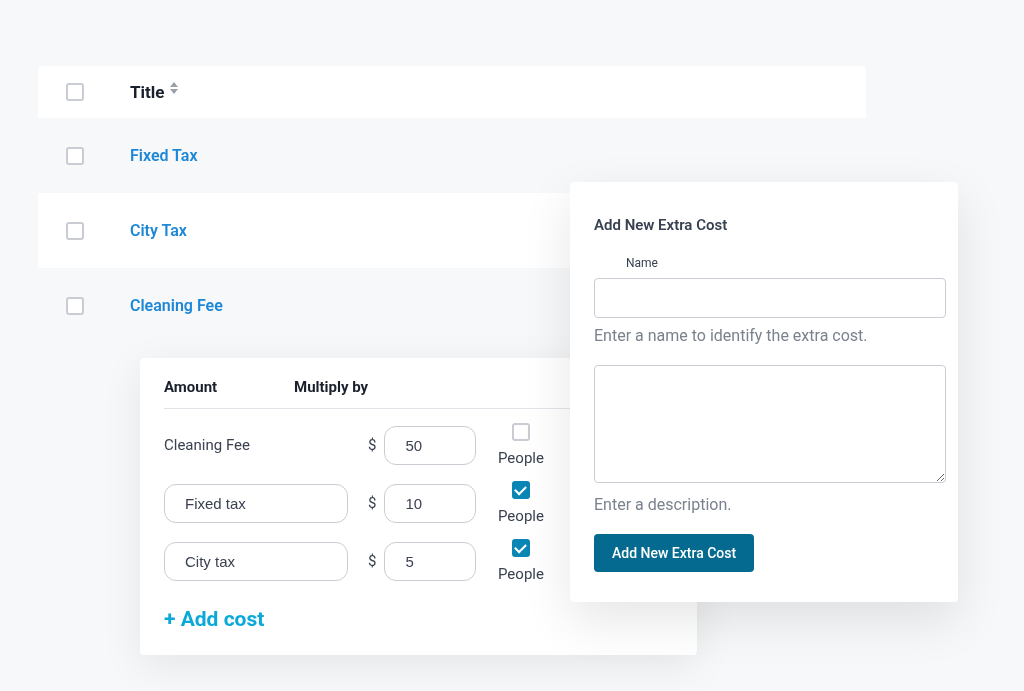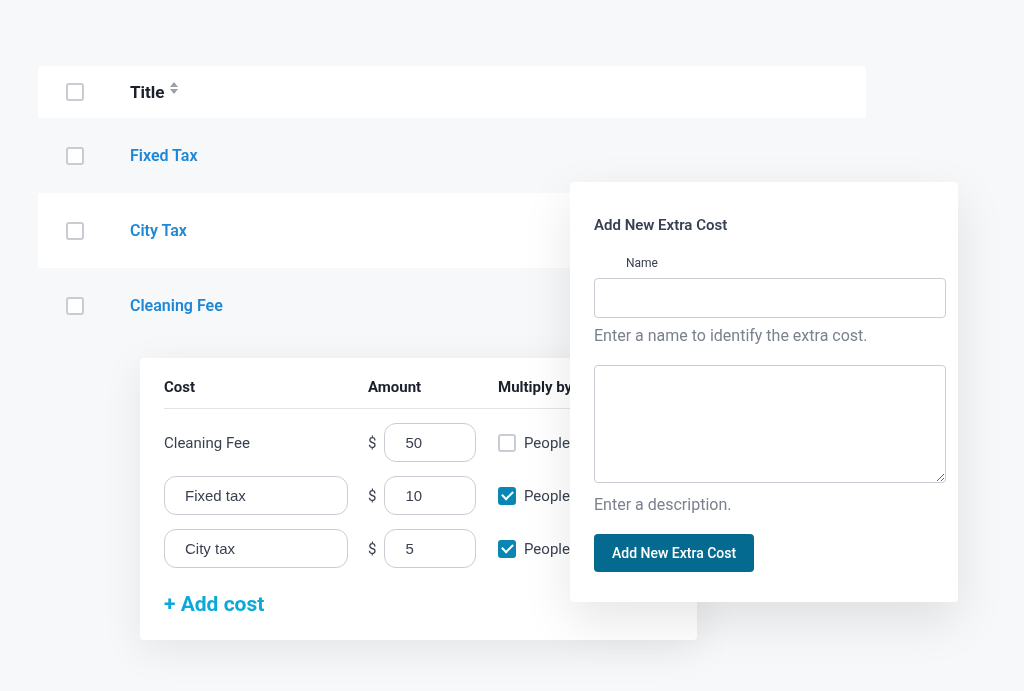--- a/index.html
+++ b/index.html
@@ -144,20 +144,21 @@
       gap: 8px;
       font-size: 15px;
       color: #3a4150;
     }
     .multiply-cell {
       display: flex;
       align-items: center;
       gap: 8px;
       font-size: 15px;
       color: #3a4150;
+      flex-direction: column;
     }
     input.txt {
       border: 1px solid #c9cdd3;
       border-radius: 12px;
       padding: 10px 20px;
       font-size: 15px;
       color: #3a4150;
       background: #fff;
       font-family: Liberation Sans, sans-serif;
     }
@@ -256,21 +257,20 @@
     <span class="row-link">City Tax</span>
   </div>
   <div class="list-row">
     <span class="chk"></span>
     <span class="row-link">Cleaning Fee</span>
   </div>
 </div>
 
 <div class="cost-panel">
   <div class="cost-table-header">
-    <span class="cost-col1">Cost</span>
     <span class="cost-col2">Amount</span>
     <span class="cost-col3">Multiply by</span>
   </div>
   
   <div class="cost-row">
     <span class="cost-name-static">Cleaning Fee</span>
     <span class="amount-cell">
       <span>$</span>
       <input class="txt amt-input" value="50" style="">
     </span>

